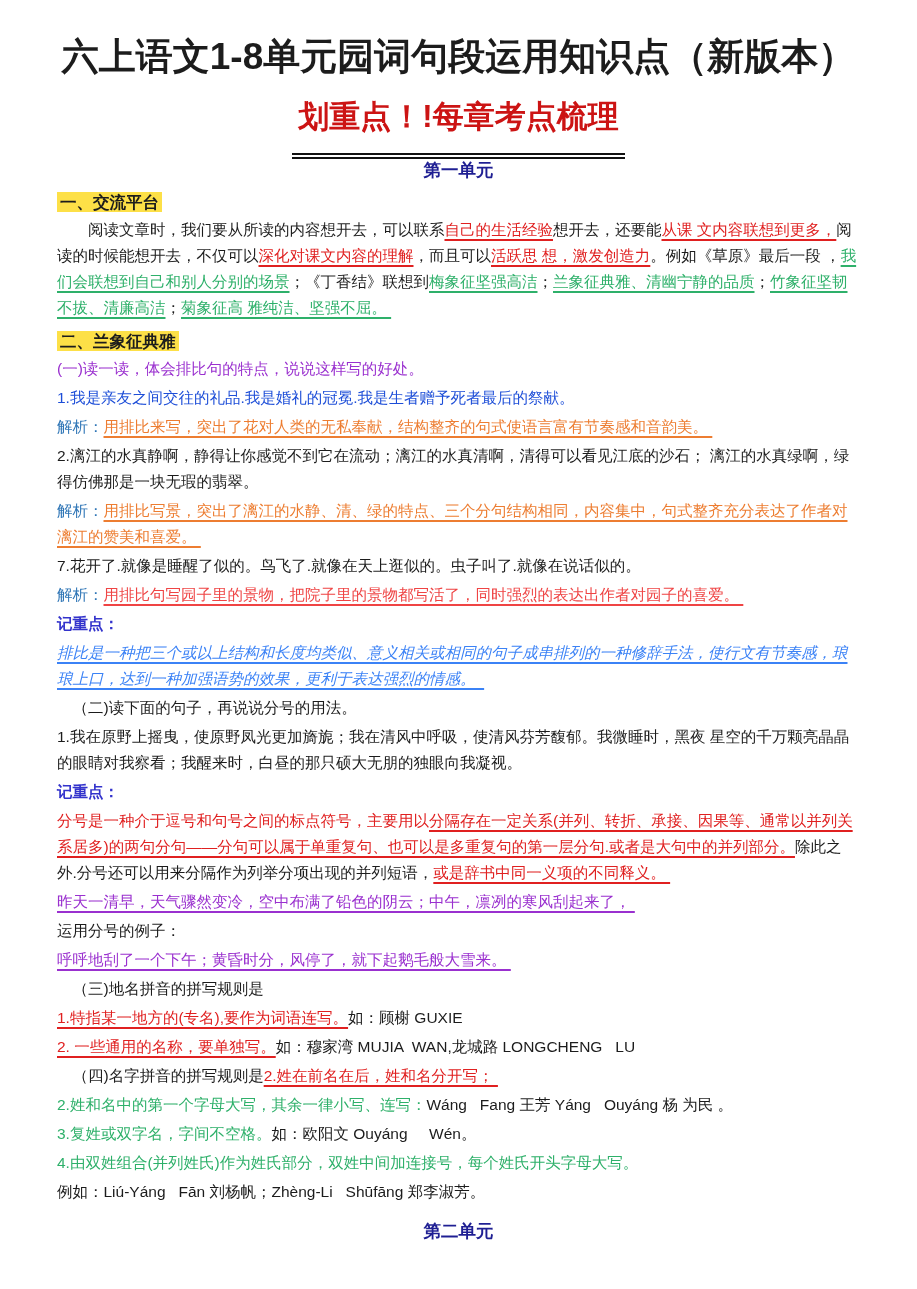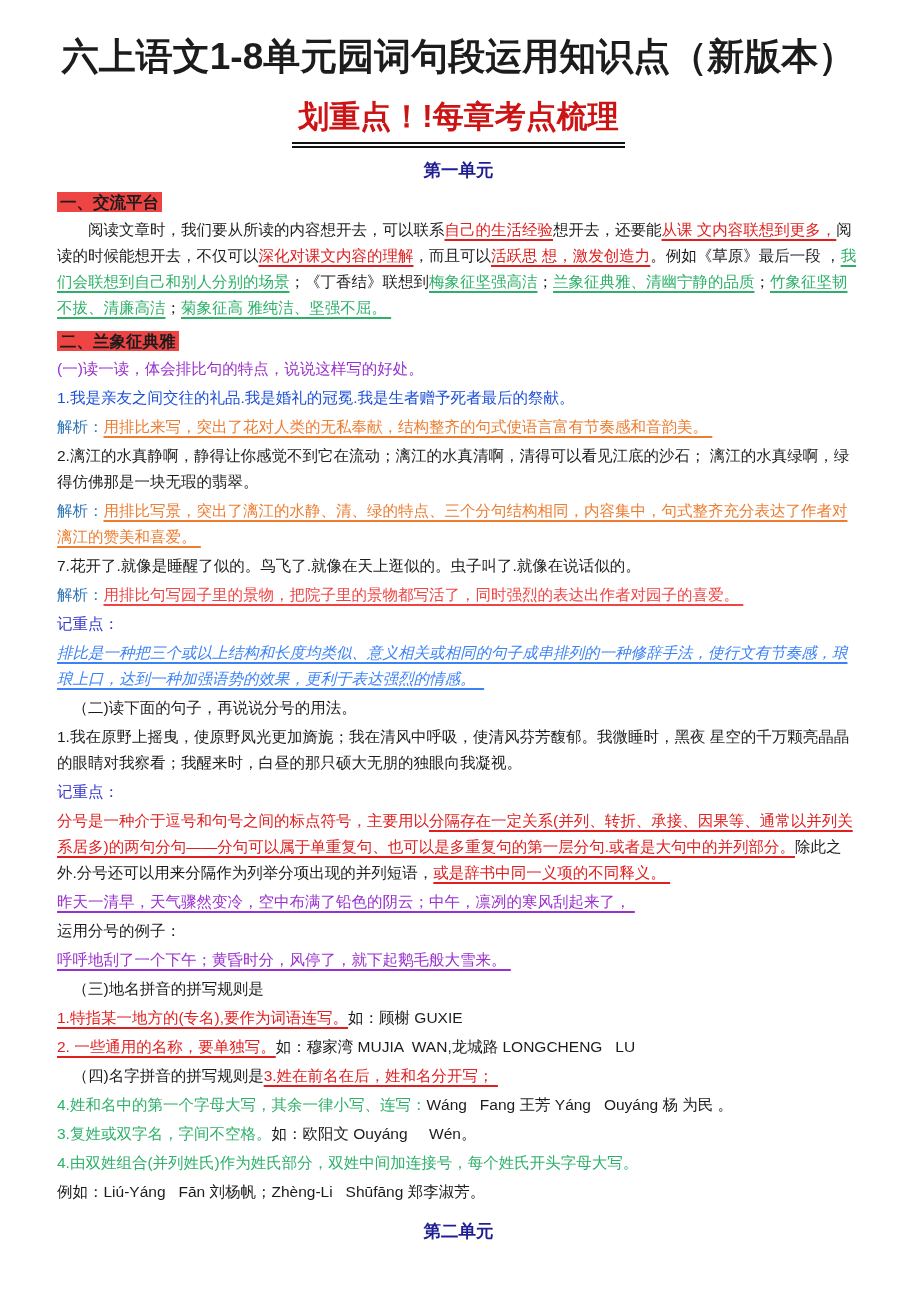--- a/index.html
+++ b/index.html
@@ -1,28 +1,28 @@
 <!DOCTYPE html>
 <html><head>
 <meta charset="utf-8">
 <style>
   html,body{margin:0;padding:0;background:#ffffff;}
   body{width:917px;font-family:"Liberation Sans","DejaVu Sans",sans-serif;color:#1c1c1c;}
   .page{padding:34px 57px 26px 57px;box-sizing:border-box;width:917px;}
   .title{font-size:37px;font-weight:700;text-align:center;line-height:1.25;margin:0 0 16px 0;}
   .subtitle{font-size:31px;font-weight:700;text-align:center;margin:4px 0 20px 0;}
-  .subtitle .seg{border-bottom:6px double #111;padding:0 6px 8px 6px;}
+  .subtitle .seg{border-bottom:6px double #111;padding:0 6px 19px 6px;}
   .unit{font-size:17.5px;font-weight:700;text-align:center;margin:14px 0 8px 0;}
   .hl{font-size:16.5px;font-weight:700;margin:10px 0 3px 0;}
-  .hl .seg{background:#ef4444;padding:1px 3px;}
+  .hl .seg{background:#fde047;padding:1px 3px;}
   .p{font-size:15.5px;line-height:26px;margin:3px 0;white-space:pre-wrap;}
   .ind1{text-indent:1em;}
   .ind2{text-indent:2em;}
   .u{text-decoration:underline;text-underline-offset:4px;text-decoration-thickness:1.5px;}
-  .b{font-weight:400;}
+  .b{font-weight:700;}
 </style>
 </head>
 <body>
 
 <div class="page" id="doc-root">
     <div class="blk title"><span class="seg" style="color: rgb(28, 28, 28);">六上语文1-8单元园词句段运用知识点（新版本）</span></div>
     <div class="blk subtitle"><span class="seg" style="color: rgb(204, 20, 20);">划重点！!每章考点梳理</span></div>
     <div class="blk unit"><span class="seg" style="color: rgb(31, 31, 147);">第一单元</span></div>
     <div class="blk hl"><span class="seg" style="color: rgb(28, 28, 28);">一、交流平台</span></div>
     <div class="blk p ind2"><span class="seg" style="color: rgb(28, 28, 28);">阅读文章时，我们要从所读的内容想开去，可以联系</span><span class="seg u" style="color: rgb(224, 32, 32);">自己的生活经验</span><span class="seg" style="color: rgb(28, 28, 28);">想开去，还要能</span><span class="seg u" style="color: rgb(224, 32, 32);">从课 文内容联想到更多，</span><span class="seg" style="color: rgb(28, 28, 28);">阅读的时候能想开去，不仅可以</span><span class="seg u" style="color: rgb(224, 32, 32);">深化对课文内容的理解</span><span class="seg" style="color: rgb(28, 28, 28);">，而且可以</span><span class="seg u" style="color: rgb(224, 32, 32);">活跃思 想，激发创造力</span><span class="seg" style="color: rgb(28, 28, 28);">。例如《草原》最后一段 ，</span><span class="seg u" style="color: rgb(46, 176, 106);">我们会联想到自己和别人分别的场景</span><span class="seg" style="color: rgb(28, 28, 28);">；《丁香结》联想到</span><span class="seg u" style="color: rgb(46, 176, 106);">梅象征坚强高洁</span><span class="seg" style="color: rgb(28, 28, 28);">；</span><span class="seg u" style="color: rgb(46, 176, 106);">兰象征典雅、清幽宁静的品质</span><span class="seg" style="color: rgb(28, 28, 28);">；</span><span class="seg u" style="color: rgb(46, 176, 106);">竹象征坚韧不拔、清廉高洁</span><span class="seg" style="color: rgb(28, 28, 28);">；</span><span class="seg u" style="color: rgb(46, 176, 106);">菊象征高 雅纯洁、坚强不屈。 </span></div>
@@ -39,19 +39,19 @@
     <div class="blk p ind1"><span class="seg" style="color: rgb(28, 28, 28);">（二)读下面的句子，再说说分号的用法。</span></div>
     <div class="blk p"><span class="seg" style="color: rgb(28, 28, 28);">1.我在原野上摇曳，使原野凤光更加旖旎；我在清风中呼吸，使清风芬芳馥郁。我微睡时，黑夜 星空的千万颗亮晶晶的眼睛对我察看；我醒来时，白昼的那只硕大无朋的独眼向我凝视。</span></div>
     <div class="blk p"><span class="seg b" style="color: rgb(51, 51, 204);">记重点：</span></div>
     <div class="blk p"><span class="seg" style="color: rgb(224, 32, 32);">分号是一种介于逗号和句号之间的标点符号，主要用以</span><span class="seg u" style="color: rgb(224, 32, 32);">分隔存在一定关系(并列、转折、承接、因果等、通常以并列关系居多)的两句分句——分句可以属于单重复句、也可以是多重复句的第一层分句.或者是大句中的并列部分。</span><span class="seg" style="color: rgb(28, 28, 28);">除此之外.分号还可以用来分隔作为列举分项出现的并列短语，</span><span class="seg u" style="color: rgb(224, 32, 32);">或是辞书中同一义项的不同释义。 </span></div>
     <div class="blk p"><span class="seg u" style="color: rgb(154, 48, 207);">昨天一清早，天气骤然变冷，空中布满了铅色的阴云；中午，凛冽的寒风刮起来了， </span></div>
     <div class="blk p"><span class="seg" style="color: rgb(28, 28, 28);">运用分号的例子：</span></div>
     <div class="blk p"><span class="seg u" style="color: rgb(154, 48, 207);">呼呼地刮了一个下午；黄昏时分，风停了，就下起鹅毛般大雪来。 </span></div>
     <div class="blk p ind1"><span class="seg" style="color: rgb(28, 28, 28);">（三)地名拼音的拼写规则是</span></div>
     <div class="blk p"><span class="seg u" style="color: rgb(224, 32, 32);">1.特指某一地方的(专名),要作为词语连写。</span><span class="seg" style="color: rgb(28, 28, 28);">如：顾榭 GUXIE</span></div>
     <div class="blk p"><span class="seg u" style="color: rgb(224, 32, 32);">2. 一些通用的名称，要单独写。</span><span class="seg" style="color: rgb(28, 28, 28);">如：穆家湾 MUJIA  WAN,龙城路 LONGCHENG   LU</span></div>
-    <div class="blk p ind1"><span class="seg" style="color: rgb(28, 28, 28);">（四)名字拼音的拼写规则是</span><span class="seg u" style="color: rgb(224, 32, 32);">3.姓在前名在后，姓和名分开写； </span></div>
-    <div class="blk p"><span class="seg" style="color: rgb(46, 176, 106);">4.姓和名中的第一个字母大写，其余一律小写、连写：</span><span class="seg" style="color: rgb(28, 28, 28);">Wáng   Fang 王芳 Yáng   Ouyáng 杨 为民 。</span></div>
+    <div class="blk p ind1"><span class="seg" style="color: rgb(28, 28, 28);">（四)名字拼音的拼写规则是</span><span class="seg u" style="color: rgb(224, 32, 32);">2.姓在前名在后，姓和名分开写； </span></div>
+    <div class="blk p"><span class="seg" style="color: rgb(46, 176, 106);">2.姓和名中的第一个字母大写，其余一律小写、连写：</span><span class="seg" style="color: rgb(28, 28, 28);">Wáng   Fang 王芳 Yáng   Ouyáng 杨 为民 。</span></div>
     <div class="blk p"><span class="seg" style="color: rgb(46, 176, 106);">3.复姓或双字名，字间不空格。</span><span class="seg" style="color: rgb(28, 28, 28);">如：欧阳文 Ouyáng     Wén。</span></div>
     <div class="blk p"><span class="seg" style="color: rgb(46, 176, 106);">4.由双姓组合(并列姓氏)作为姓氏部分，双姓中间加连接号，每个姓氏开头字母大写。</span></div>
     <div class="blk p"><span class="seg" style="color: rgb(28, 28, 28);">例如：Liú-Yáng   Fān 刘杨帆；Zhèng-Li   Shūfāng 郑李淑芳。</span></div>
     <div class="blk unit"><span class="seg" style="color: rgb(31, 31, 147);">第二单元</span></div>
   </div>
 
 </body></html>

